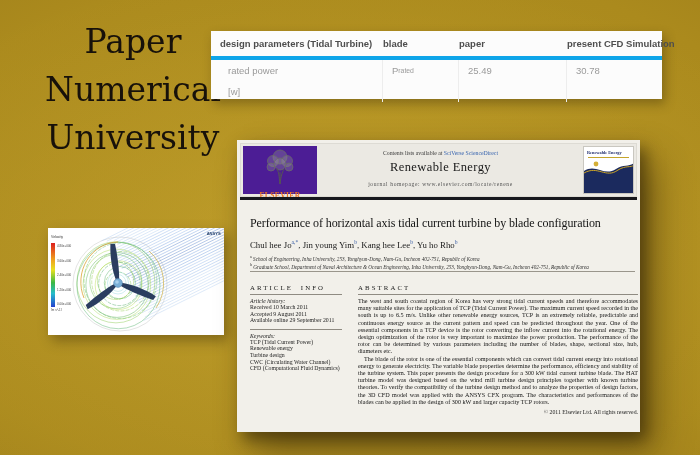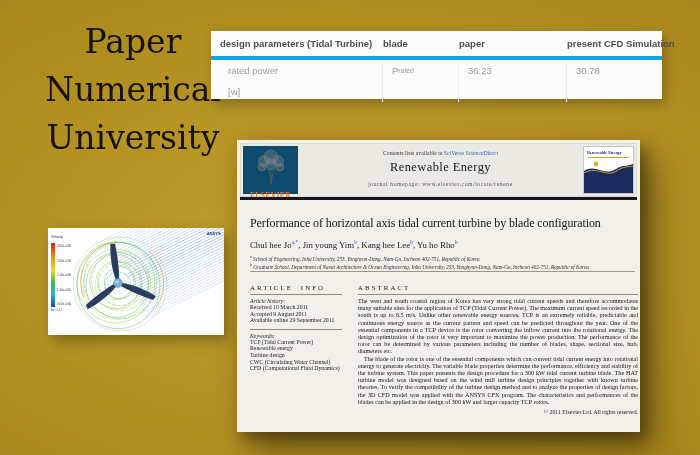--- a/index.html
+++ b/index.html
@@ -38,21 +38,21 @@
   .ticks{display:flex;flex-direction:column;justify-content:space-between;height:64px;margin-left:2px;}
   .tick{font-size:6px;line-height:6px;transform:scale(.5);transform-origin:0 50%;color:#444;white-space:nowrap;}
   .legend-unit{font-size:6px;transform:scale(.5);transform-origin:0 0;color:#444;margin-top:1px;}
   .cfd-brand{position:absolute;right:3px;top:3px;font-size:6.6px;font-weight:bold;color:#26426e;
     transform:scale(.62);transform-origin:100% 0;}
   
   .paper{position:absolute;left:237px;top:140px;width:403px;height:292px;background:#f2f0ea;
     overflow:hidden;color:#1c1c1c;font-family:"Liberation Serif",serif;
     box-shadow:6px 8px 14px rgba(48,34,6,.55), 16px 20px 34px rgba(48,34,6,.45);}
   .banner{position:absolute;left:3px;right:3px;top:3px;height:54px;background:#ebe9e3;border:1px solid #dddbd4;box-sizing:border-box;}
-  .els-box{position:absolute;left:2px;top:2px;bottom:2px;width:55px;background:#0c4a6e;text-align:center;}
+  .els-box{position:absolute;left:2px;top:2px;bottom:2px;width:74px;background:#4c1d95;text-align:center;}
   .els-text{font-family:"Liberation Serif",serif;font-size:7.5px;letter-spacing:.4px;color:#ee7623;font-weight:bold;margin-top:1px;}
   .banner-center{position:absolute;left:60px;right:56px;top:0;height:100%;text-align:center;}
   .contents-line{margin-top:6px;font-size:5.8px;color:#3a3a3a;}
   .contents-line .lnk{color:#3a66b0;}
   .journal-title{margin-top:4px;font-family:"Liberation Serif",serif;font-size:12.5px;letter-spacing:.4px;color:#181818;}
   .homepage-line{margin-top:6px;font-size:5.6px;letter-spacing:.6px;color:#555;}
   .cover-box{position:absolute;right:2px;top:2px;bottom:2px;width:51px;background:#fff;border:1px solid #c9c7c0;box-sizing:border-box;overflow:hidden;}
   .cover-title{font-size:6px;line-height:6px;font-weight:bold;color:#1c2a6b;margin:3px 0 0 3px;transform:scale(.72);transform-origin:0 0;white-space:nowrap;}
   .cover-rule{height:1px;background:#c5a52c;margin:1px 4px 0;}
   .cover-box svg{position:absolute;left:0;bottom:0;}
@@ -92,21 +92,21 @@
       <div class="hcell">blade</div>
       <div class="hcell">paper</div>
       <div class="hcell">present CFD Simulation</div>
     </div>
     <div class="brow">
       <div class="bcell">rated power</div>
       <div class="bcell">
           <span>P</span>
           <sub>rated</sub>
         </div>
-      <div class="bcell">36.23</div>
+      <div class="bcell">25.49</div>
       <div class="bcell">30.78</div>
     </div>
     <div class="brow">
       <div class="bcell">[w]</div>
       <div class="bcell"></div>
       <div class="bcell"></div>
       <div class="bcell"></div>
     </div>
   </div>
 

